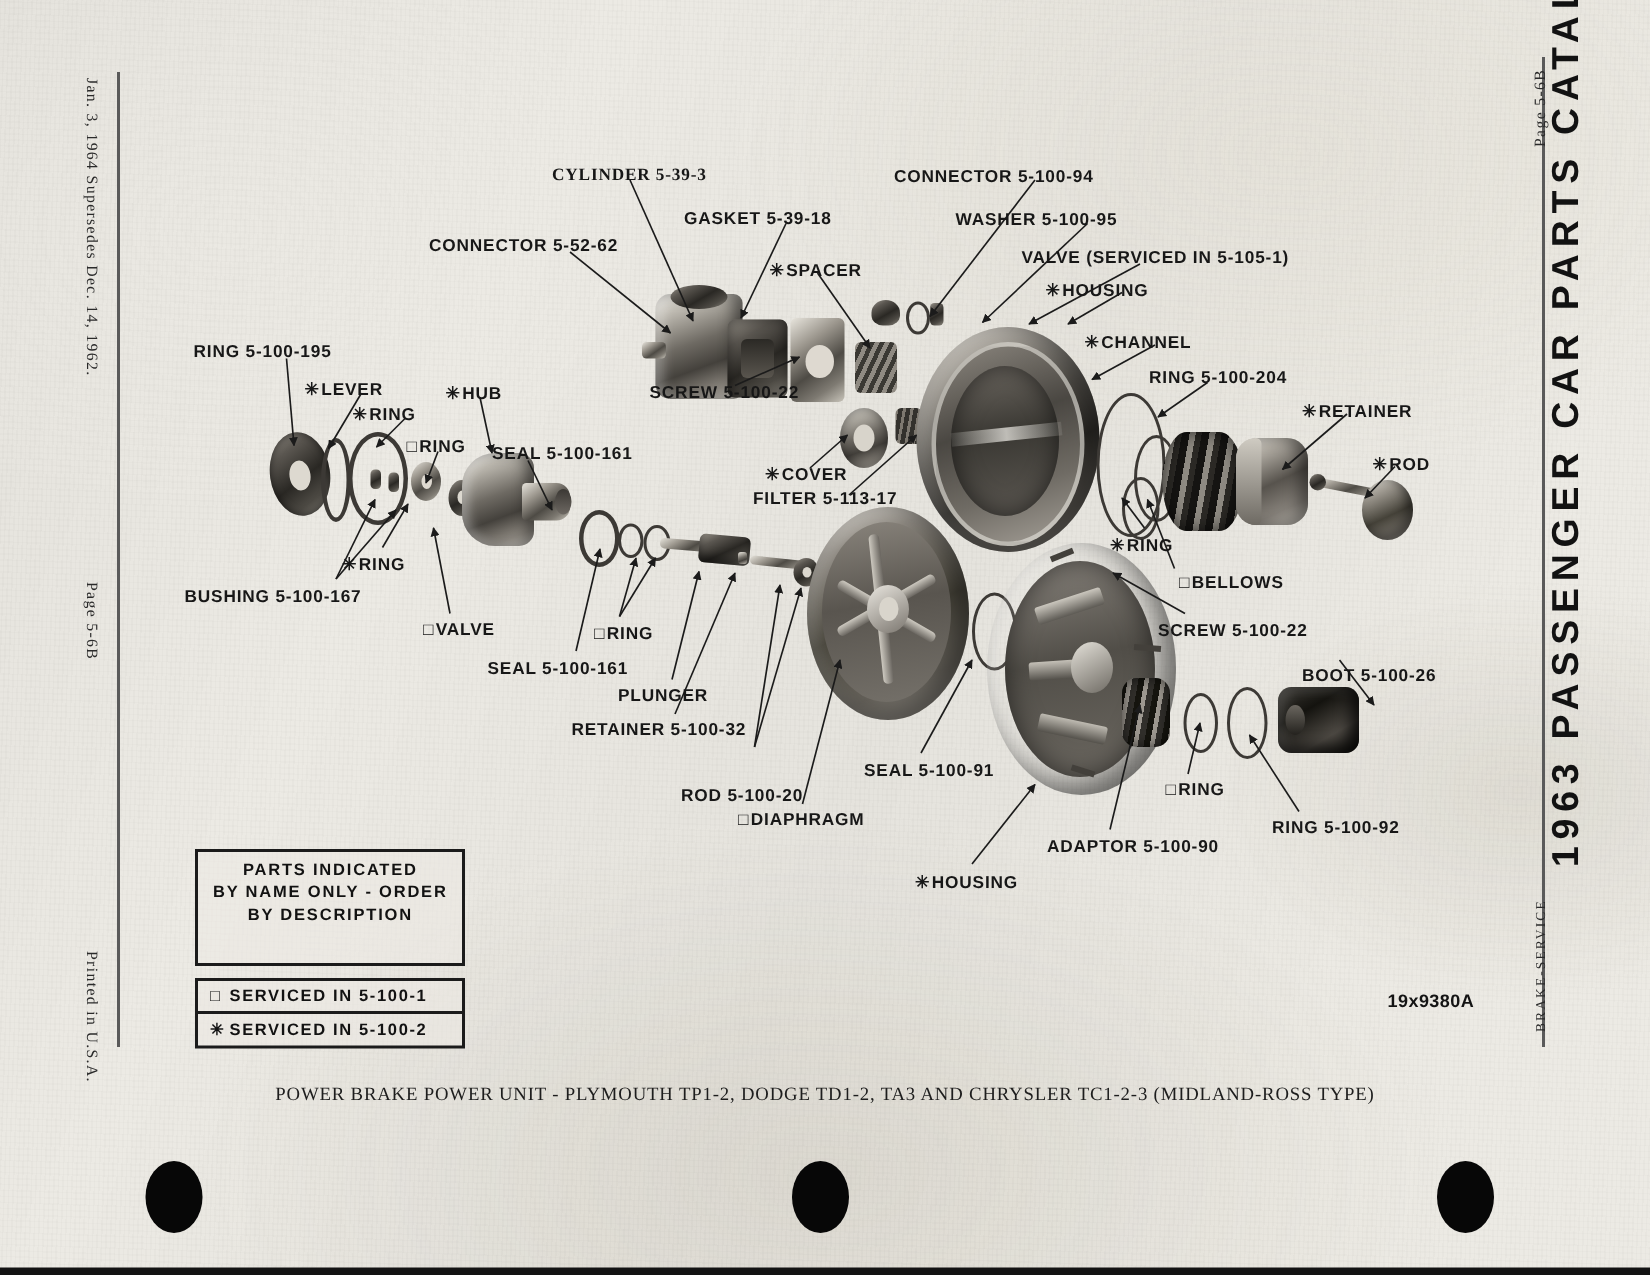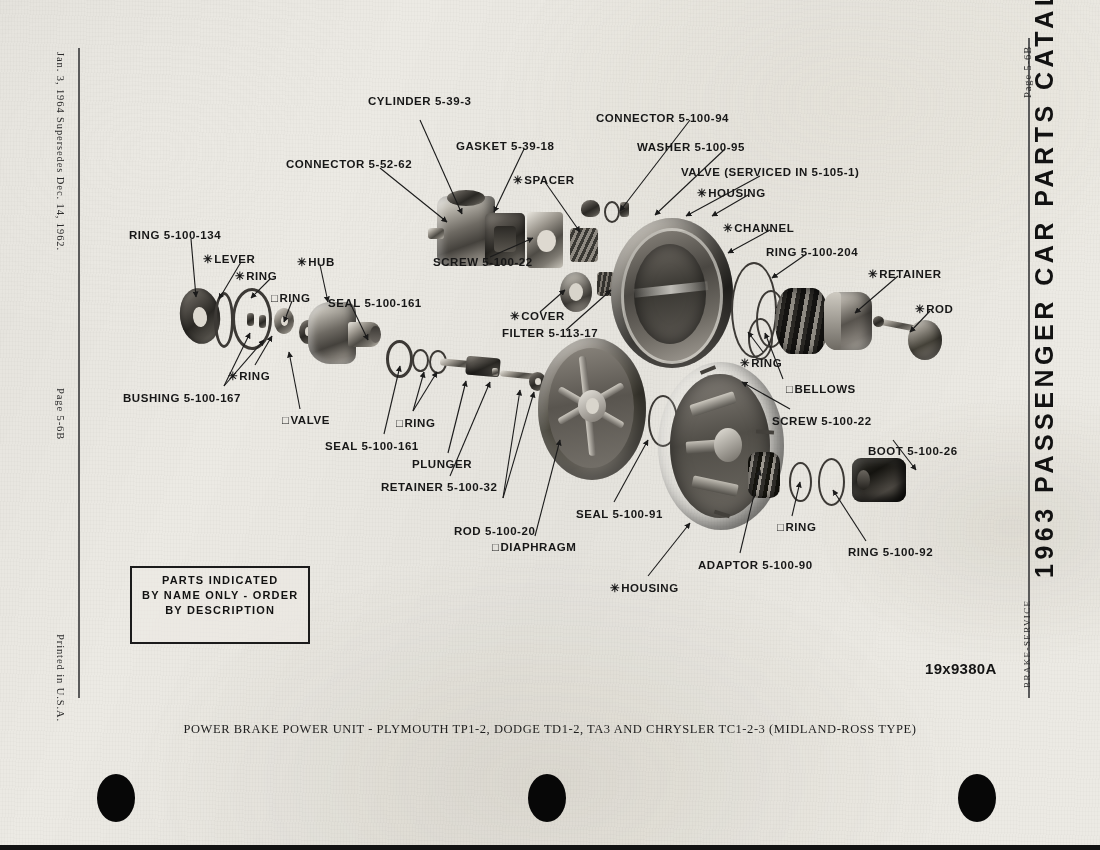--- a/index.html
+++ b/index.html
@@ -72,21 +72,21 @@
     font-size:11px;font-weight:700;letter-spacing:1.1px;color:#121212;
     padding:4px 8px;text-align:left;font-family:"Liberation Sans", sans-serif;
   }
   .lg-row + .lg-row{border-top:2.5px solid #1b1b1b;}
   .lg-row .sym{display:inline-block;width:13px;}
 
   
   #figno{
     position:absolute;left:925px;top:660px;z-index:14;
     font-family:"Liberation Sans", sans-serif;
-    font-size:15px;font-weight:700;letter-spacing:.3px;color:#141414;
+    font-size:12px;font-weight:700;letter-spacing:.3px;color:#141414;
   }
   #caption{
     position:absolute;left:0;top:722px;width:1100px;text-align:center;z-index:14;
     font-family:"Liberation Serif", serif;
     font-size:12.5px;letter-spacing:.55px;color:#1d1d1d;
   }
 
   
   .hole{position:absolute;background:#070707;border-radius:50%;z-index:20;}
 
@@ -319,30 +319,30 @@
         <line x1="614" y1="502" x2="648" y2="440" marker-end="url(#ah)"></line>
         <line x1="792" y1="516" x2="800" y2="482" marker-end="url(#ah)"></line>
         <line x1="535" y1="536" x2="560" y2="440" marker-end="url(#ah)"></line>
         <line x1="866" y1="541" x2="833" y2="490" marker-end="url(#ah)"></line>
         <line x1="740" y1="553" x2="760" y2="470" marker-end="url(#ah)"></line>
         <line x1="648" y1="576" x2="690" y2="523" marker-end="url(#ah)"></line>
       </g>
   </svg>
 
   <div id="callout-layer">
-      <div class="lbl" style="left: 368px; top: 95px;"><span>CYLINDER 5-39-3</span></div>
+      <div class="lbl" style="left: 368px; top: 111px; font-family: Liberation Serif, serif;"><span>CYLINDER 5-39-3</span></div>
       <div class="lbl" style="left: 596px; top: 112px;"><span>CONNECTOR 5-100-94</span></div>
       <div class="lbl" style="left: 456px; top: 140px;"><span>GASKET 5-39-18</span></div>
       <div class="lbl" style="left: 637px; top: 141px;"><span>WASHER 5-100-95</span></div>
       <div class="lbl" style="left: 286px; top: 158px;"><span>CONNECTOR 5-52-62</span></div>
       <div class="lbl" style="left: 661px; top: 166px; margin-left: 20px;"><span>VALVE (SERVICED IN 5-105-1)</span></div>
       <div class="lbl" style="left: 513px; top: 173px;"><span class="mk">✳</span><span>SPACER</span></div>
       <div class="lbl" style="left: 697px; top: 186px;"><span class="mk">✳</span><span>HOUSING</span></div>
       <div class="lbl" style="left: 723px; top: 221px;"><span class="mk">✳</span><span>CHANNEL</span></div>
-      <div class="lbl" style="left: 129px; top: 229px;"><span>RING 5-100-134</span></div>
+      <div class="lbl" style="left: 129px; top: 229px;"><span>RING 5-100-195</span></div>
       <div class="lbl" style="left: 766px; top: 246px;"><span>RING 5-100-204</span></div>
       <div class="lbl" style="left: 203px; top: 252px;"><span class="mk">✳</span><span>LEVER</span></div>
       <div class="lbl" style="left: 433px; top: 256px;"><span>SCREW 5-100-22</span></div>
       <div class="lbl" style="left: 297px; top: 255px;"><span class="mk">✳</span><span>HUB</span></div>
       <div class="lbl" style="left: 868px; top: 267px;"><span class="mk">✳</span><span>RETAINER</span></div>
       <div class="lbl" style="left: 235px; top: 269px;"><span class="mk">✳</span><span>RING</span></div>
       <div class="lbl" style="left: 271px; top: 292px;"><span class="mk">□</span><span>RING</span></div>
       <div class="lbl" style="left: 328px; top: 297px;"><span>SEAL 5-100-161</span></div>
       <div class="lbl" style="left: 915px; top: 302px;"><span class="mk">✳</span><span>ROD</span></div>
       <div class="lbl" style="left: 510px; top: 309px; text-align: right;"><span class="mk">✳</span><span>COVER</span></div>
@@ -366,20 +366,28 @@
       <div class="lbl" style="left: 698px; top: 559px;"><span>ADAPTOR 5-100-90</span></div>
       <div class="lbl" style="left: 610px; top: 581px;"><span class="mk">✳</span><span>HOUSING</span></div>
     </div>
 
   <div id="legend">
     <div class="lg-box">
       <div class="ln">PARTS INDICATED</div>
       <div class="ln">BY NAME ONLY - ORDER</div>
       <div class="ln">BY DESCRIPTION</div>
     </div>
+    <div class="lg-stack">
+      <div class="lg-row">
+        <span class="sym">□</span><span>SERVICED IN 5-100-1</span>
+      </div>
+      <div class="lg-row">
+        <span class="sym">✳</span><span>SERVICED IN 5-100-2</span>
+      </div>
+    </div>
   </div>
 
   <div id="figno">19x9380A</div>
   <div id="caption">POWER BRAKE POWER UNIT - PLYMOUTH TP1-2, DODGE TD1-2, TA3 AND CHRYSLER TC1-2-3 (MIDLAND-ROSS TYPE)</div>
 
   <div id="holes">
       <div class="hole" style="left: 97px; top: 774px; width: 38px; height: 48px;"></div>
       <div class="hole" style="left: 528px; top: 774px; width: 38px; height: 48px;"></div>
       <div class="hole" style="left: 958px; top: 774px; width: 38px; height: 48px;"></div>
     </div>

